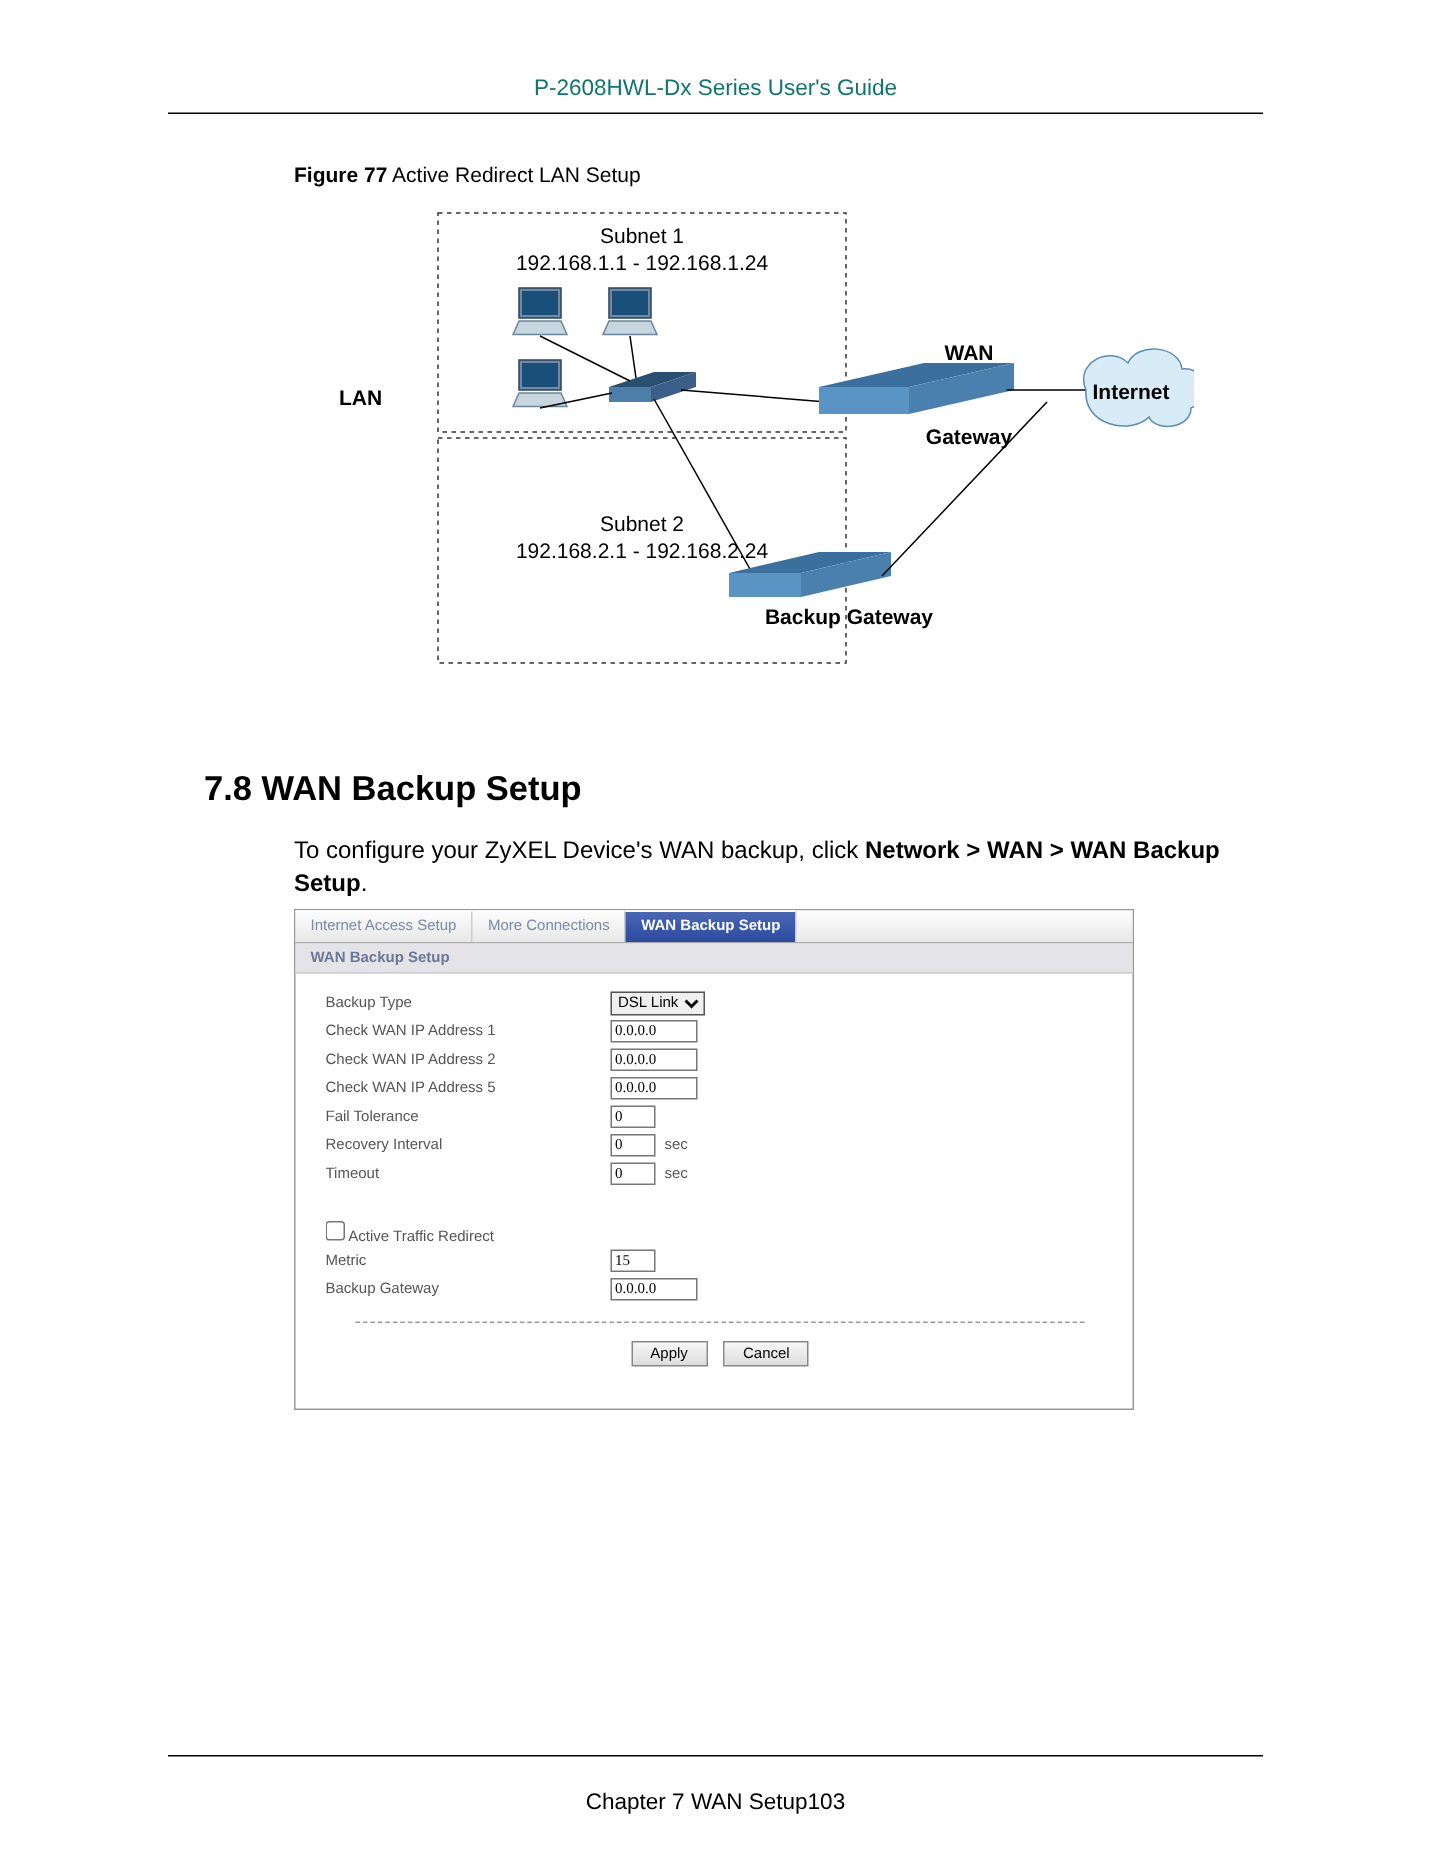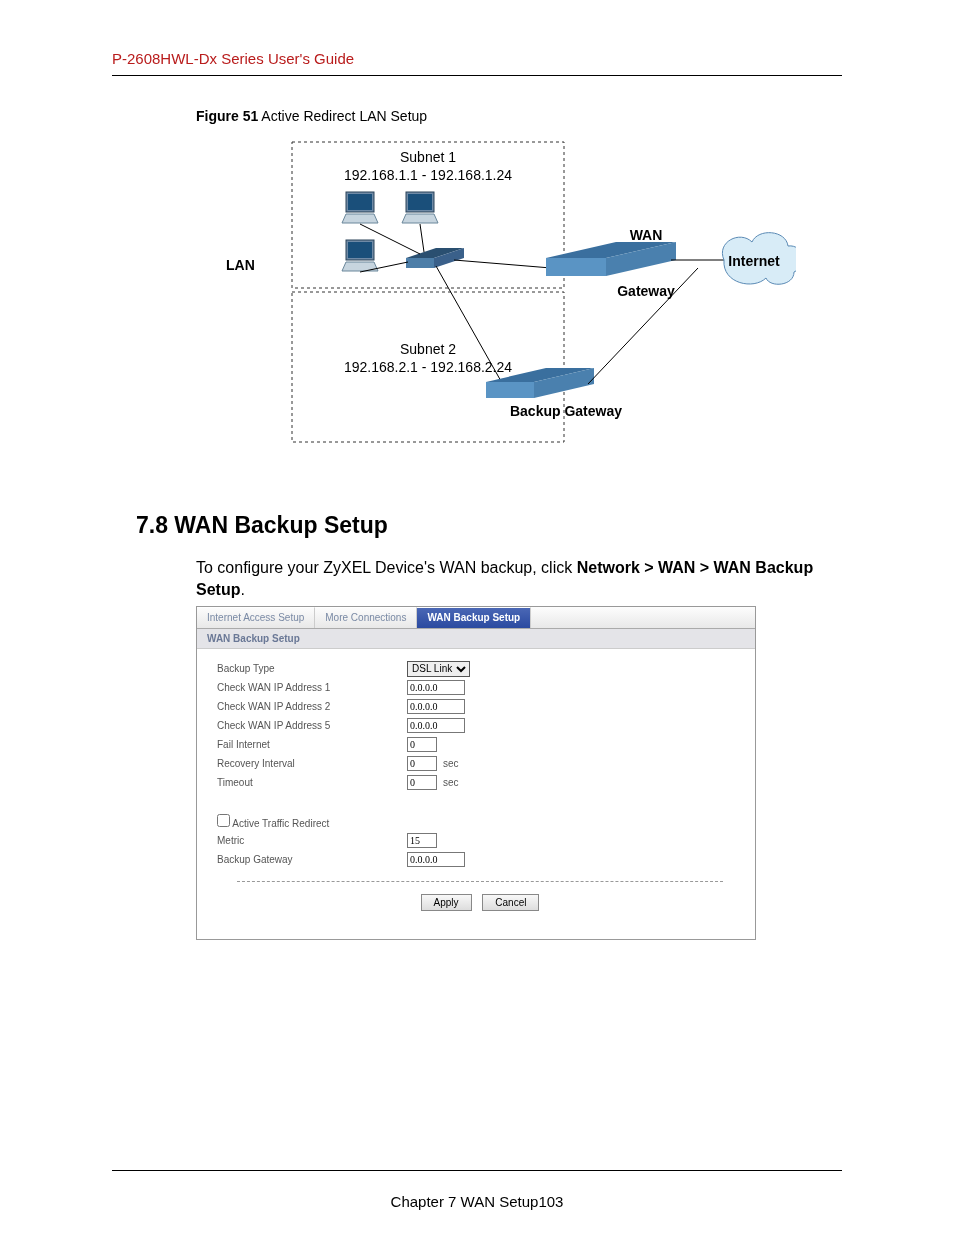--- a/index.html
+++ b/index.html
@@ -5,23 +5,23 @@
   * { box-sizing: border-box; margin: 0; padding: 0; }
   body {
     font-family: Arial, Helvetica, sans-serif;
     width: 954px;
     height: 1235px;
     background: #fff;
     position: relative;
     padding: 50px 112px 40px 112px;
   }
   .header-right {
-    text-align: left;
+    text-align: center;
     font-size: 15px;
-    color: #b91c1c;
+    color: #0f766e;
     padding-bottom: 8px;
   }
   .hr-top {
     border-bottom: 1.5px solid #000;
     margin-bottom: 32px;
   }
   .figure-caption {
     font-size: 14px;
     margin-left: 84px;
     margin-bottom: 8px;
@@ -131,21 +131,21 @@
     justify-content: center;
   }
 </style>
 </head>
 <body>
 
 <div class="header-right">P-2608HWL-Dx Series User's Guide</div>
 <div class="hr-top"></div>
 
 <div class="figure-caption">
-  <span class="bold">Figure 51</span><span>   Active Redirect LAN Setup</span>
+  <span class="bold">Figure 77</span><span>   Active Redirect LAN Setup</span>
 </div>
 
 <div class="diagram-wrap">
 <svg viewBox="0 0 600 320">
 
   <rect x="96" y="10" width="272" height="146" fill="none" stroke="#333" stroke-dasharray="3 3"></rect>
   <text x="232" y="30" text-anchor="middle" class="label">Subnet 1</text>
   <text x="232" y="48" text-anchor="middle" class="label">192.168.1.1 - 192.168.1.24</text>
 
   <rect x="96" y="160" width="272" height="150" fill="none" stroke="#333" stroke-dasharray="3 3"></rect>
@@ -235,21 +235,21 @@
     </div>
     <div class="form-row">
       <div class="form-label">Check WAN IP Address  2</div>
       <div class="form-field"><input type="text" style="width: 58px;" value="0.0.0.0"></div>
     </div>
     <div class="form-row">
       <div class="form-label">Check WAN IP Address  5</div>
       <div class="form-field"><input type="text" style="width: 58px;" value="0.0.0.0"></div>
     </div>
     <div class="form-row">
-      <div class="form-label">Fail Internet</div>
+      <div class="form-label">Fail Tolerance</div>
       <div class="form-field"><input type="text" style="width: 30px;" value="0"></div>
     </div>
     <div class="form-row">
       <div class="form-label">Recovery Interval</div>
       <div class="form-field"><input type="text" style="width: 30px;" value="0"><span class="suffix">sec</span></div>
     </div>
     <div class="form-row">
       <div class="form-label">Timeout</div>
       <div class="form-field"><input type="text" style="width: 30px;" value="0"><span class="suffix">sec</span></div>
     </div>

